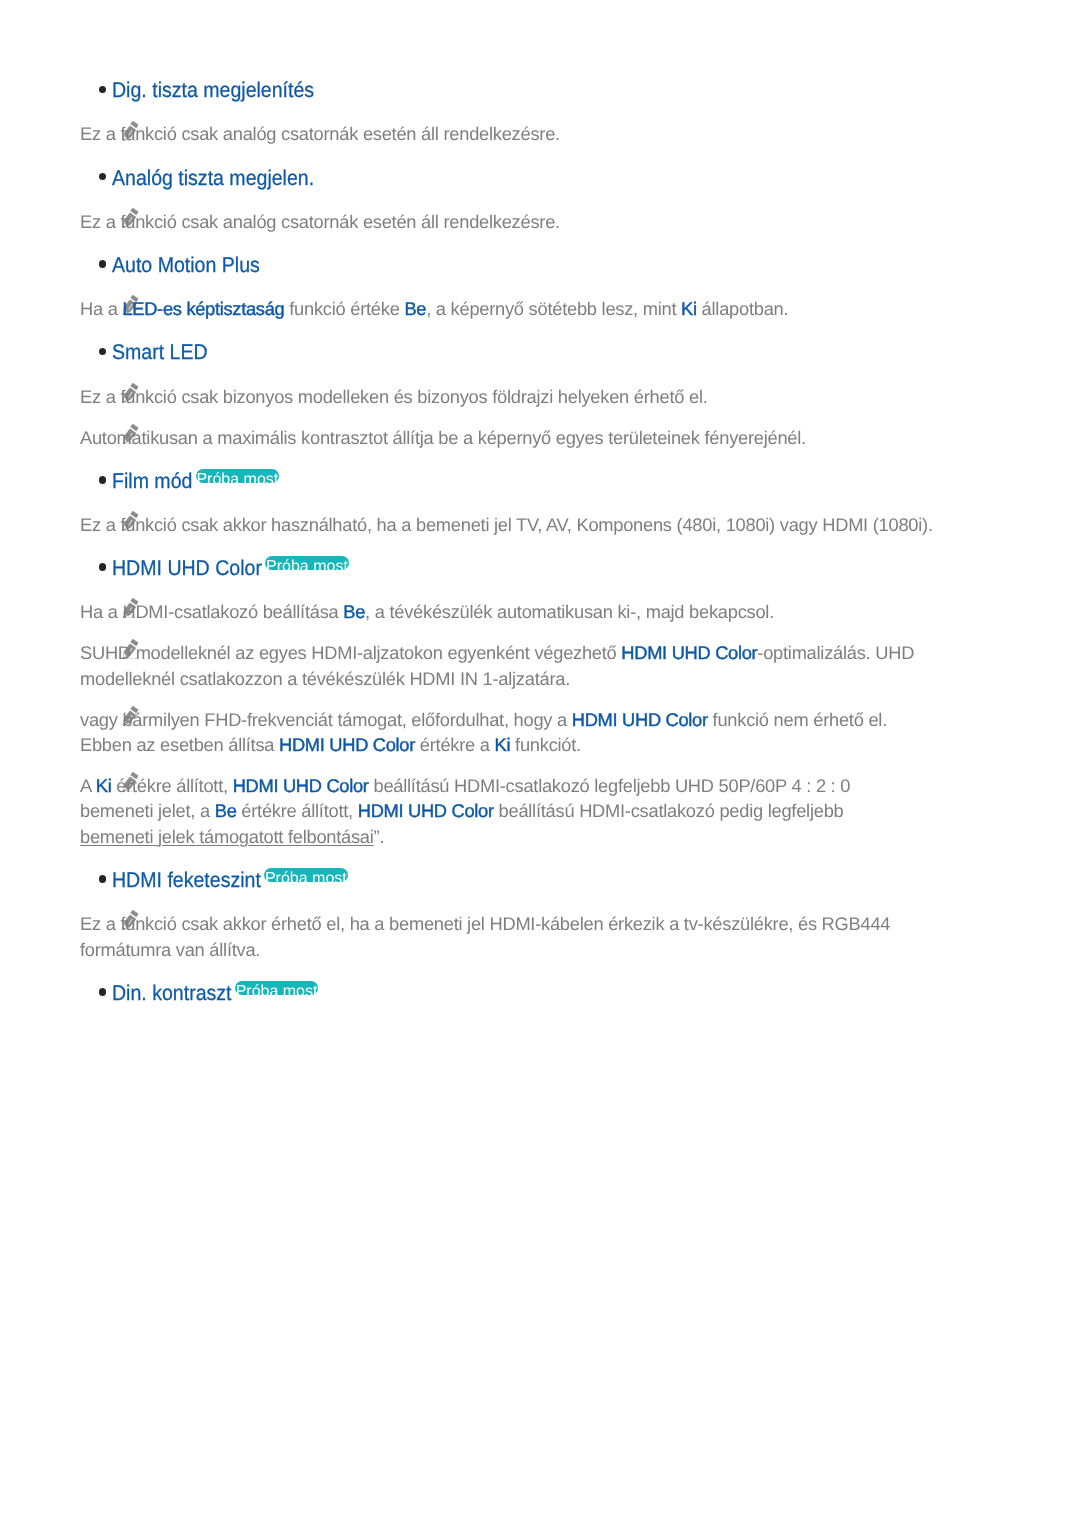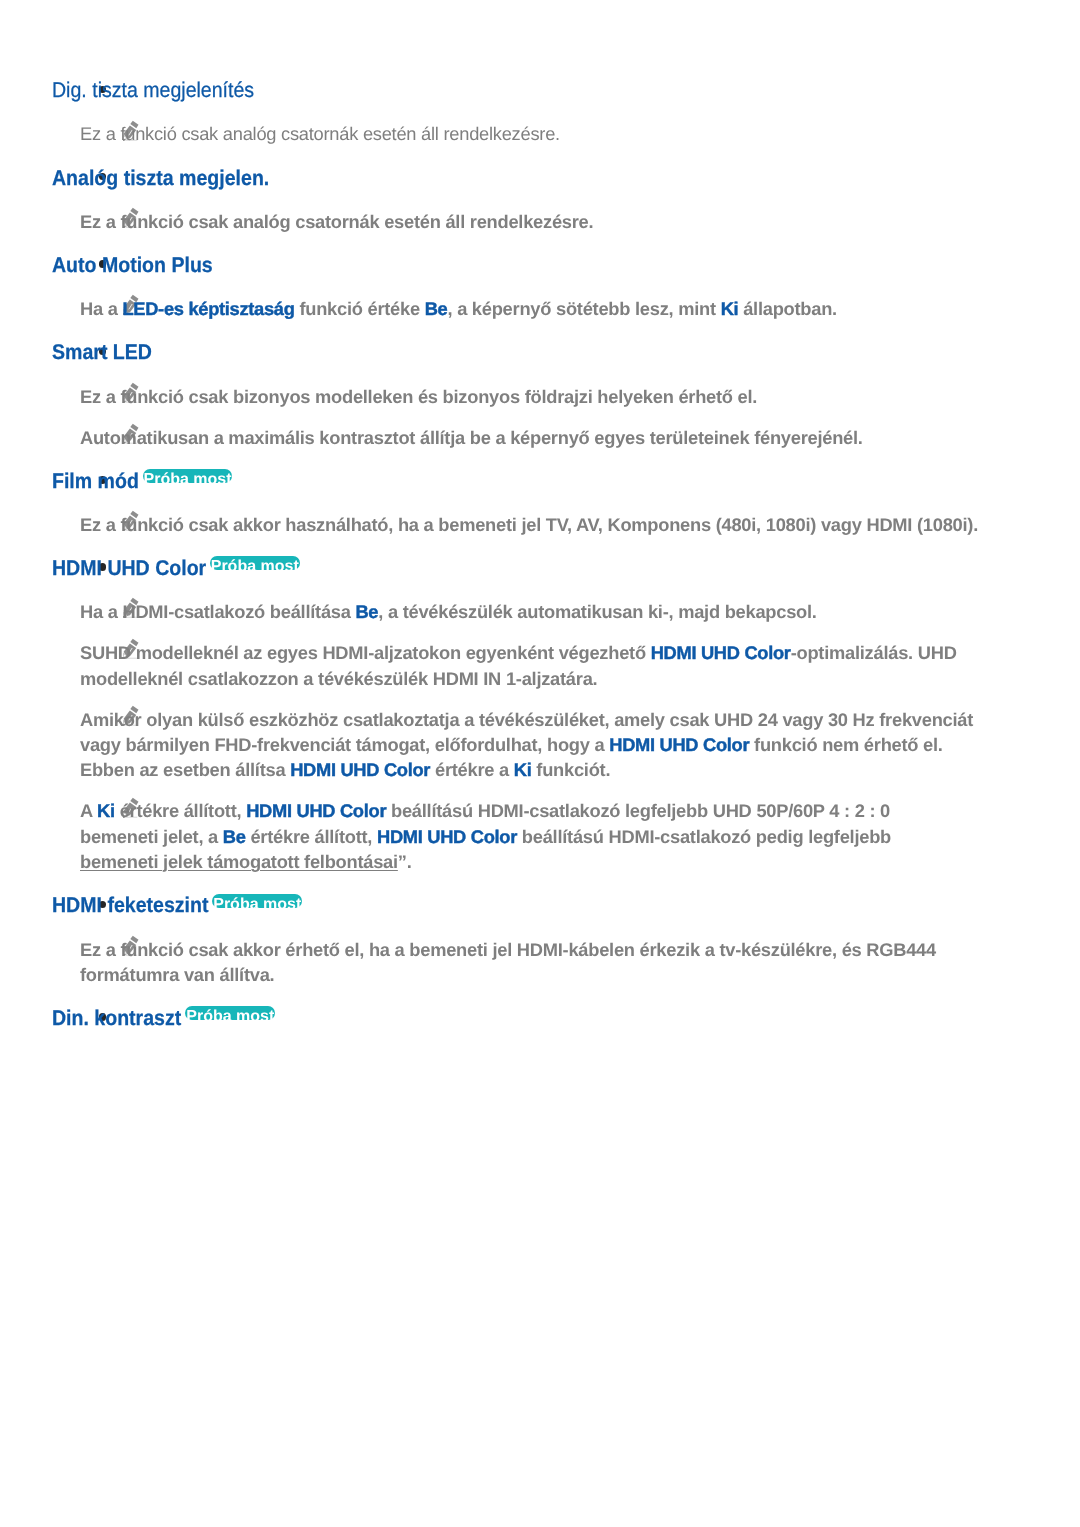--- a/index.html
+++ b/index.html
@@ -13,21 +13,21 @@
   html,body{margin:0;padding:0;}
   body{
     width:1080px;height:1527px;background:var(--bg);
     font-family:"Liberation Sans",sans-serif;
     -webkit-font-smoothing:antialiased;
     text-rendering:geometricPrecision;
   }
   .page{will-change:transform;position:relative;width:1080px;height:1527px;background:var(--bg);overflow:hidden;}
   .content{position:absolute;left:0;top:75px;width:1080px;}
 
-  .head-row{position:relative;padding-left:52px;height:27.4px;white-space:nowrap;}
+  .head-row{position:relative;padding-left:112px;height:27.4px;white-space:nowrap;}
   .bullet{position:absolute;left:98.8px;top:10.6px;width:7.5px;height:7.5px;border-radius:50%;background:var(--bullet-black);}
   .head-text{
     font-size:21.3px;line-height:27.4px;color:var(--heading-blue);
     -webkit-text-stroke:0.25px var(--heading-blue);
     letter-spacing:0px;
     display:inline-block;vertical-align:top;position:relative;top:2.2px;
     transform:scaleX(0.918);transform-origin:left center;
   }
   .badge{
     display:inline-block;background:var(--badge-teal);color:var(--badge-text);
@@ -40,21 +40,21 @@
   .head-row + .note-row{margin-top:16.9px;}
   .pencil{position:absolute;left:122px;top:-0.7px;width:18px;height:23.5px;}
   .note-text{font-size:18.3px;line-height:25.4px;position:relative;top:2.2px;color:var(--body-gray);white-space:nowrap;letter-spacing:-0.25px;}
   .tline{height:25.4px;}
   .note-text .b{
     color:var(--heading-blue);
     -webkit-text-stroke:0.42px var(--heading-blue);
     letter-spacing:-0.3px;
   }
   .note-text .u{text-decoration:underline;text-underline-offset:2.2px;text-decoration-thickness:1px;text-decoration-color:var(--body-gray);}
-  .section + .section{margin-top:17.7px;font-weight:bold;}
+  .section + .section{margin-top:17.7px;}
 </style>
 </head>
 <body>
 
 <div class="page">
   <div class="content" id="content">
       <div class="section">
         <div class="head-row"><span class="bullet"></span><span class="head-text" style="margin-right: -18.04px;">Dig. tiszta megjelenítés</span></div>
         <div class="note-row">
           <span class="pencil"><svg viewBox="0 0 72 92" width="18" height="23" aria-hidden="true">
@@ -206,21 +206,20 @@
                 <path d="M43.2 6.6 L66.0 23.4 L57.2 37.2 L33.2 20.2 Z"></path>
                 <path d="M31.4 25.6 L57.0 44.0 L31.8 77.0 L20.4 79.6 L6.4 59.4 Z"></path>
                 <path d="M6.4 62.4 L20.4 79.6 L4.6 86.6 Z"></path>
               </g>
               <path d="M8.0 68.4 L20.0 78.0 L6.0 80.4 Z" fill="#ffffff"></path>
               <path d="M5.2 80.6 L13.4 85.0 L4.6 86.6 Z" fill="#6b6b6b"></path>
               <path d="M13.6 84.9 L61.2 84.9" stroke="#bdbdbd" stroke-width="2.4" fill="none"></path>
               <path d="M40.8 44.0 L27.2 65.2" stroke="#ffffff" stroke-width="3.4" fill="none"></path>
             </svg></span>
           <div class="note-text">
-            <div class="tline"><span>Amikor olyan külső eszközhöz csatlakoztatja a tévékészüléket, amely csak UHD 24 vagy 30 Hz frekvenciát</span></div>
             <div class="tline"><span>vagy bármilyen FHD-frekvenciát támogat, előfordulhat, hogy a </span><span class="b">HDMI UHD Color</span><span> funkció nem érhető el.</span></div>
             <div class="tline"><span>Ebben az esetben állítsa </span><span class="b">HDMI UHD Color</span><span> értékre a </span><span class="b">Ki</span><span> funkciót.</span></div>
           </div>
         </div>
         <div class="note-row">
           <span class="pencil"><svg viewBox="0 0 72 92" width="18" height="23" aria-hidden="true">
               <g fill="#8d8d8d">
                 <path d="M43.2 6.6 L66.0 23.4 L57.2 37.2 L33.2 20.2 Z"></path>
                 <path d="M31.4 25.6 L57.0 44.0 L31.8 77.0 L20.4 79.6 L6.4 59.4 Z"></path>
                 <path d="M6.4 62.4 L20.4 79.6 L4.6 86.6 Z"></path>

